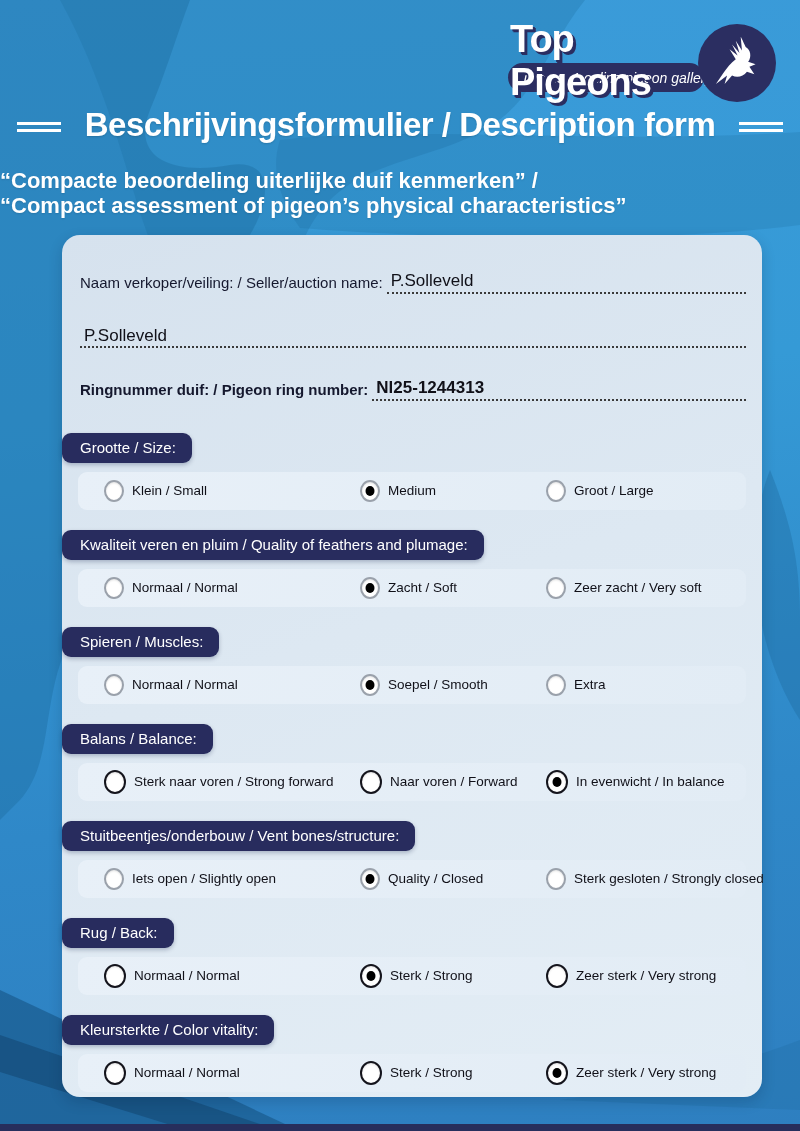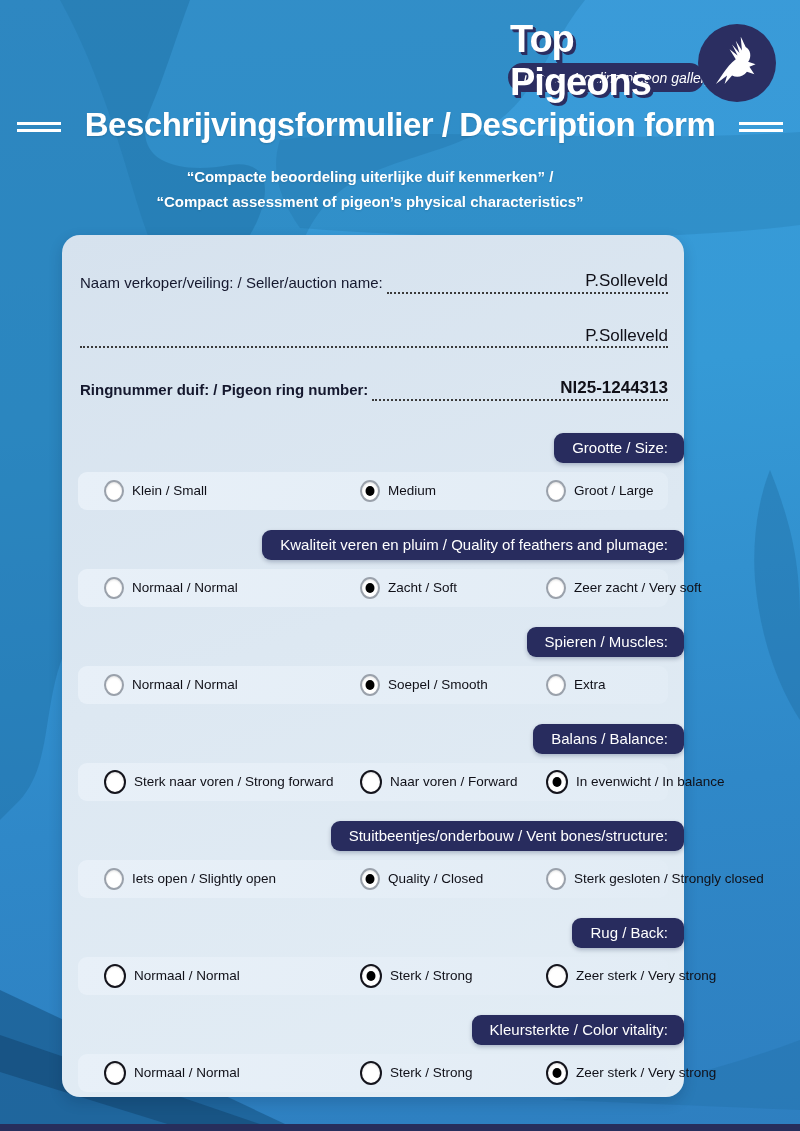--- a/index.html
+++ b/index.html
@@ -31,31 +31,31 @@
 
   
   .main-title {
     position:absolute; top:106px; left:0; width:800px; z-index:2;
     display:flex; align-items:center; justify-content:center; gap:24px;
     color:#fff; font-size:33px; font-weight:bold; letter-spacing:-0.5px;
     text-shadow:0 1px 2px rgba(0,0,0,.15);
   }
   .title-lines { width:44px; height:10px; border-top:3px solid #fff; border-bottom:3px solid #fff; margin-top:4px; }
   .subtitle {
-    position:absolute; left:0; width:740px; text-align:center; color:#fff;
-    font-size:15px; font-weight:bold; z-index:2; text-shadow:0 1px 2px rgba(0,0,0,.12);
+    position:absolute; left:0; width:740px; text-align:left; color:#fff;
+    font-size:22px; font-weight:bold; z-index:2; text-shadow:0 1px 2px rgba(0,0,0,.12);
   }
   .subtitle.line1 { top:168px; }
   .subtitle.line2 { top:193px; }
 
   
   .card {
-    position:absolute; left:62px; top:235px; width:622px; height:862px; z-index:2;
+    position:absolute; left:62px; top:235px; width:700px; height:862px; z-index:2;
     background:linear-gradient(160deg,#d6e2ee 0%,#dde8f2 45%,#e3edf5 100%);
-    border-radius:18px; box-shadow:0 5px 14px rgba(0,20,50,.18);text-align:right;
+    border-radius:18px; box-shadow:0 5px 14px rgba(0,20,50,.18);
   }
   .field-row { display:flex; align-items:flex-end; margin:0 16px 0 18px; }
   .field-row.r1 { padding-top:36px; }
   .field-row.r2 { margin-top:32px; }
   .field-row.r3 { margin-top:30px;font-weight:bold; }
   .field-label { font-size:15px; color:#15182e; white-space:nowrap; padding-bottom:3px; }
   .field-line {
     flex:1; border-bottom:2px dotted #3a3a3a; margin-left:4px;
     font-size:17px; color:#101018; padding:0 0 1px 4px; white-space:nowrap; line-height:1.15;
   }

